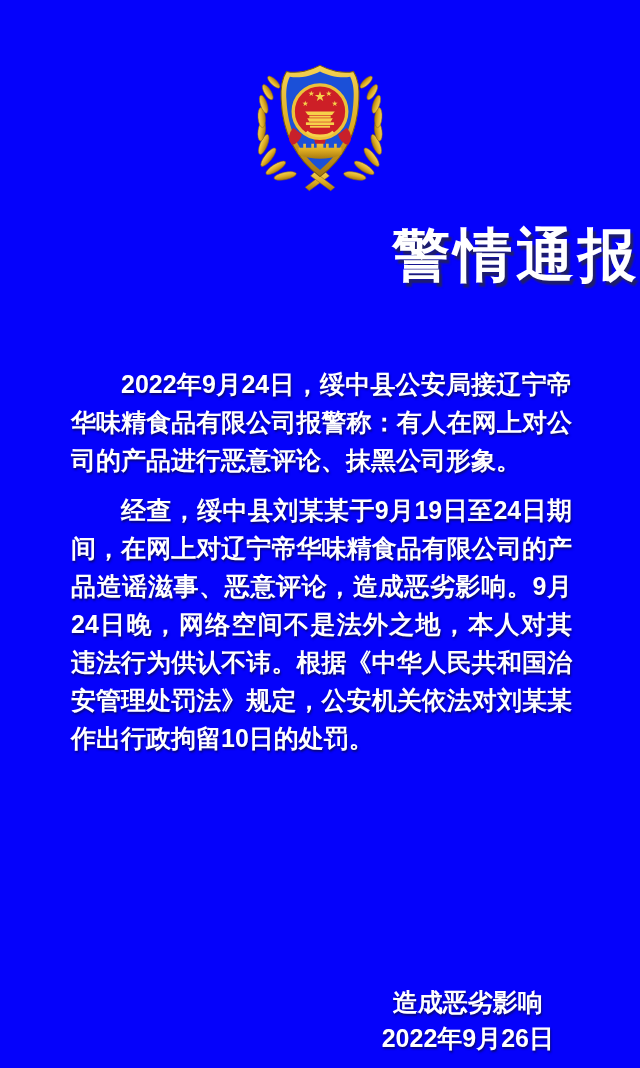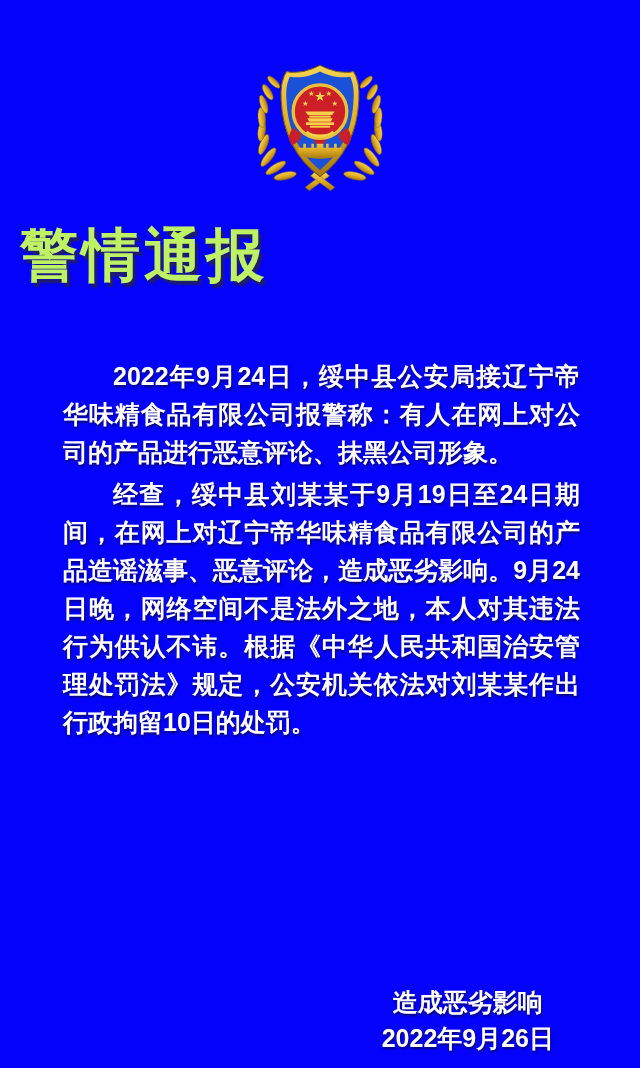--- a/index.html
+++ b/index.html
@@ -20,42 +20,41 @@
     left: 50%;
     transform: translateX(-50%);
     width: 148px;
     height: 134px;
   }
   .title {
     position: absolute;
     top: 220px;
     left: 0;
     width: 100%;
-    text-align: left;
+    text-align: right;
     font-size: 58px;
     line-height: 70px;
     font-weight: bold;
     letter-spacing: 4px;
-    color: #bef264;
+    color: #ffffff;
     text-shadow: 3px 4px 2px rgba(40,40,55,0.75);
-    padding-left: 20px;
   }
   .notice-body {
     position: absolute;
     top: 353px;
     left: 59px;
     width: 525px;
     font-size: 25px;
     line-height: 38px;
     font-weight: bold;
     text-align: justify;
     color: #ffffff;
     text-shadow: 1px 2px 2px rgba(10,10,50,0.65);
   }
-  .notice-body p { margin: 4px; text-indent: 2em; }
+  .notice-body p { margin: 12px; text-indent: 2em; }
   .signature {
     position: absolute;
     top: 984px;
     right: 86px;
     text-align: center;
     font-size: 25px;
     line-height: 36px;
     font-weight: bold;
     color: #ffffff;
     text-shadow: 1px 2px 2px rgba(10,10,50,0.65);

